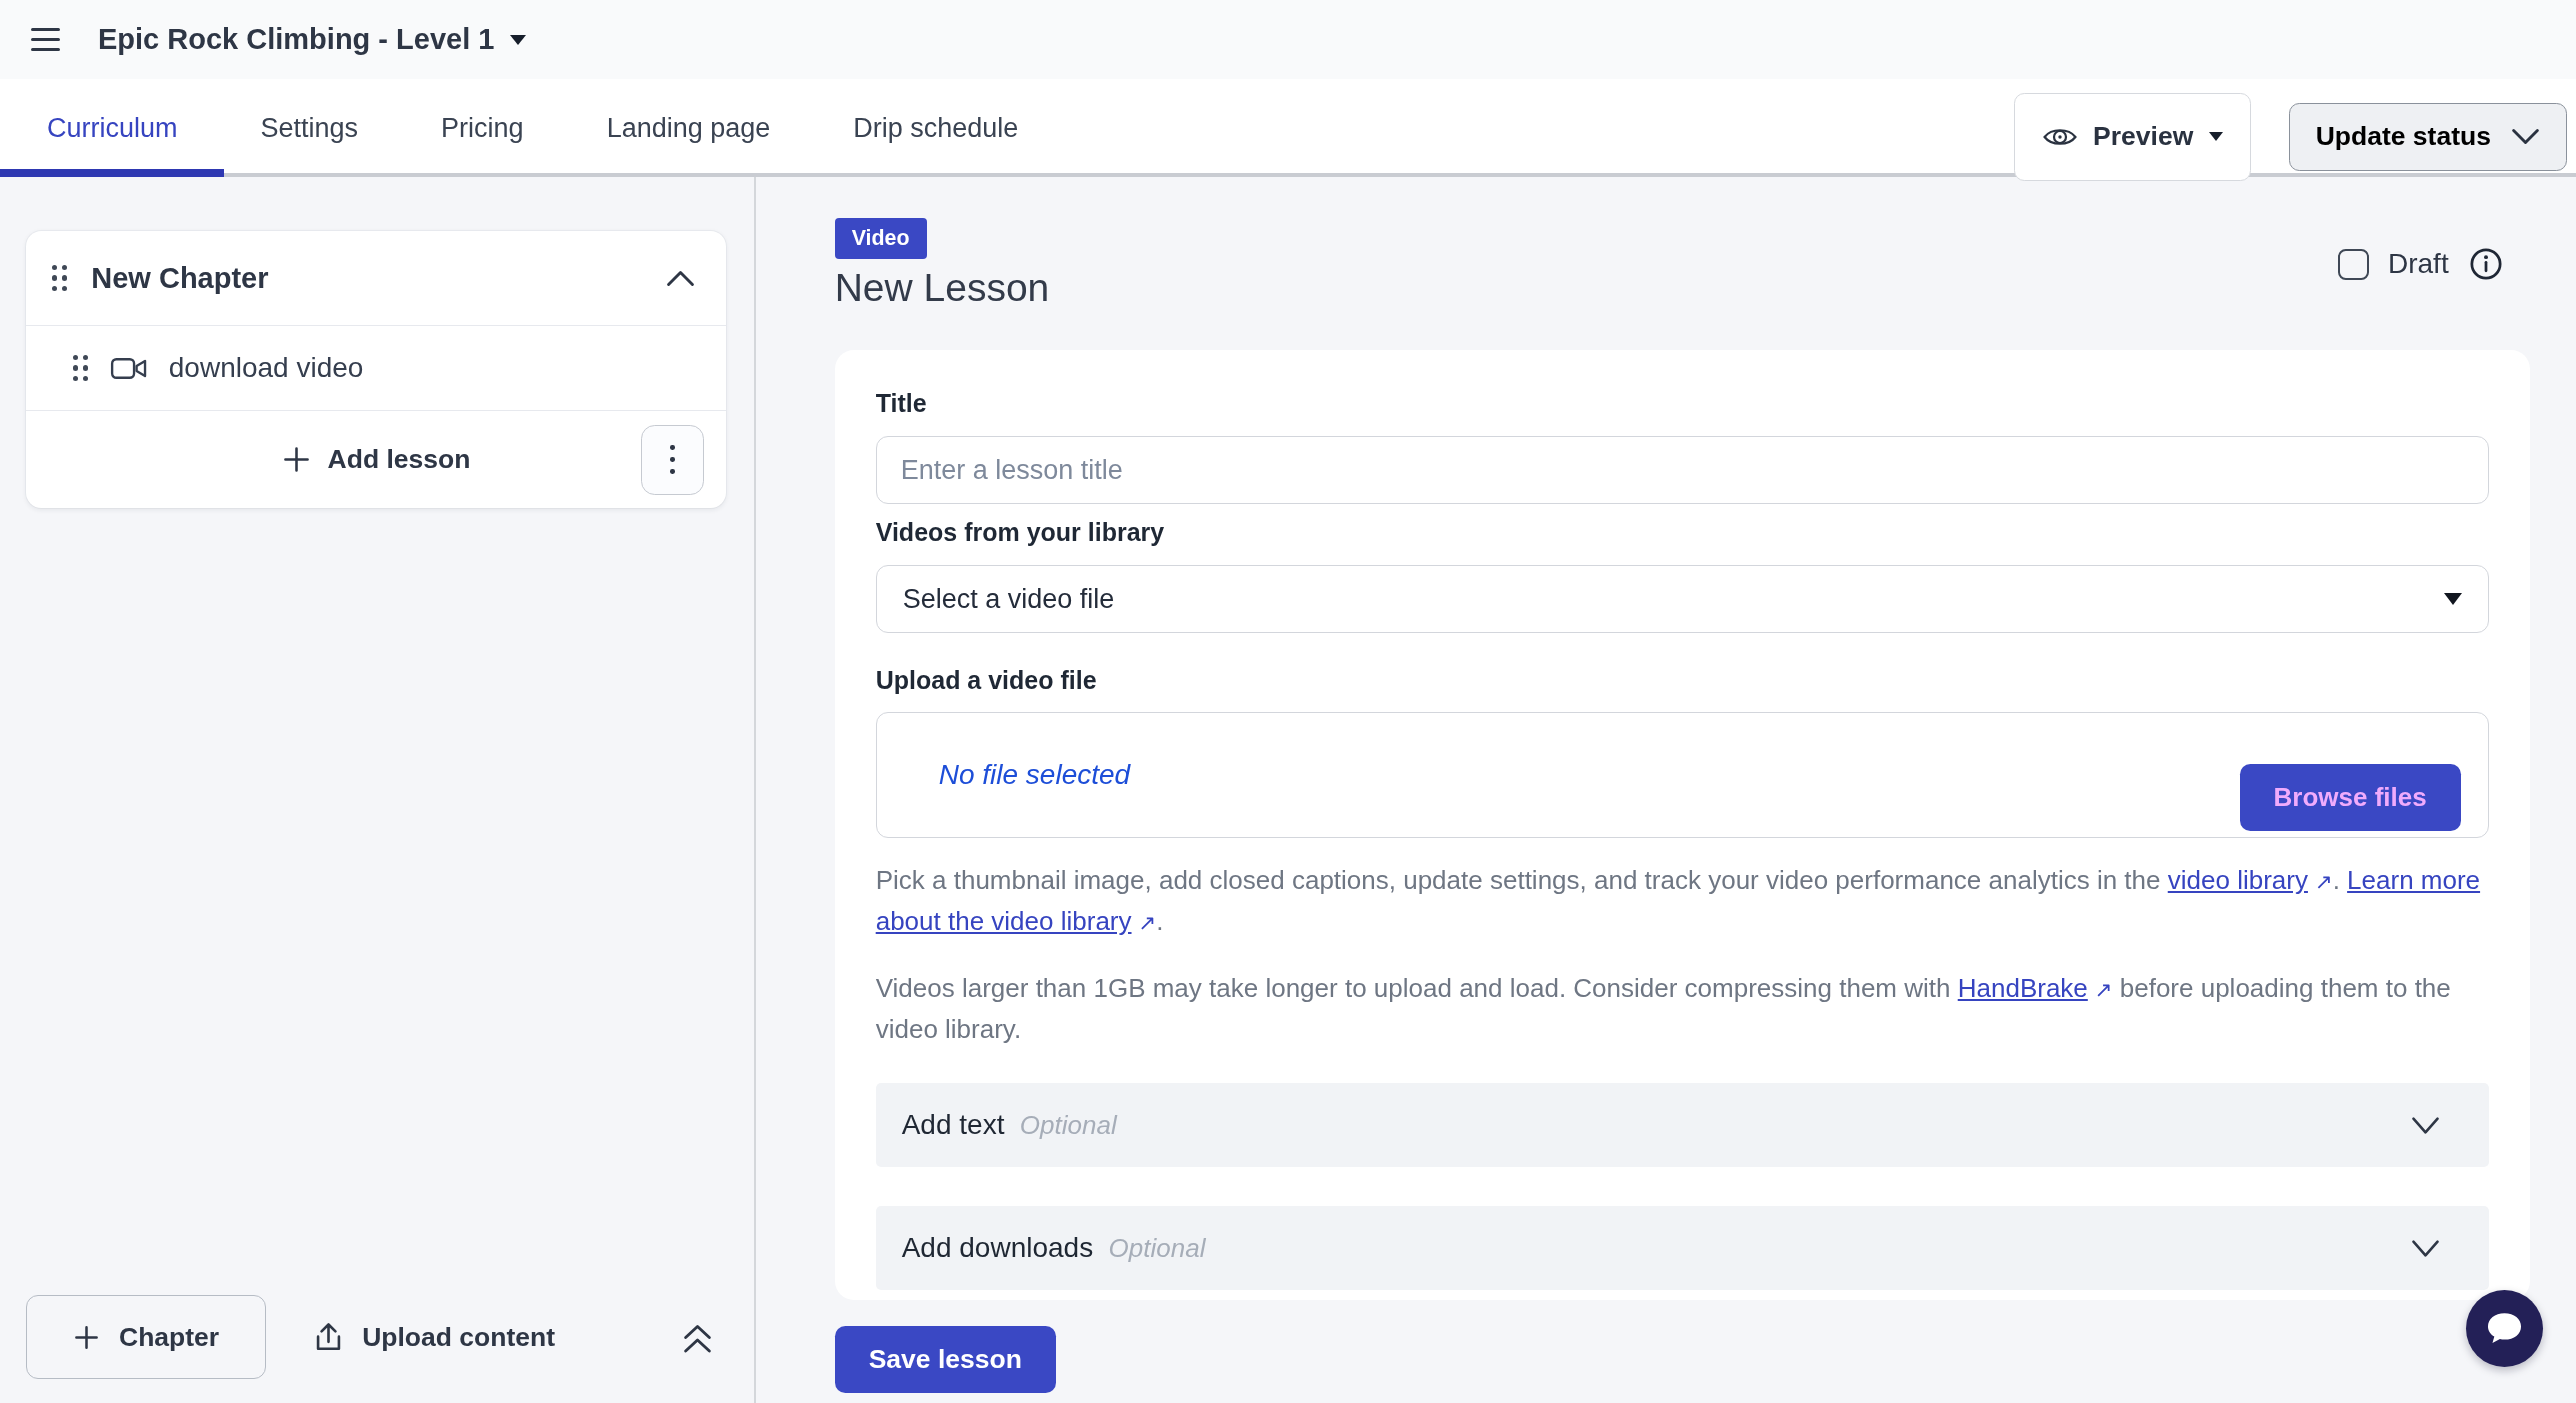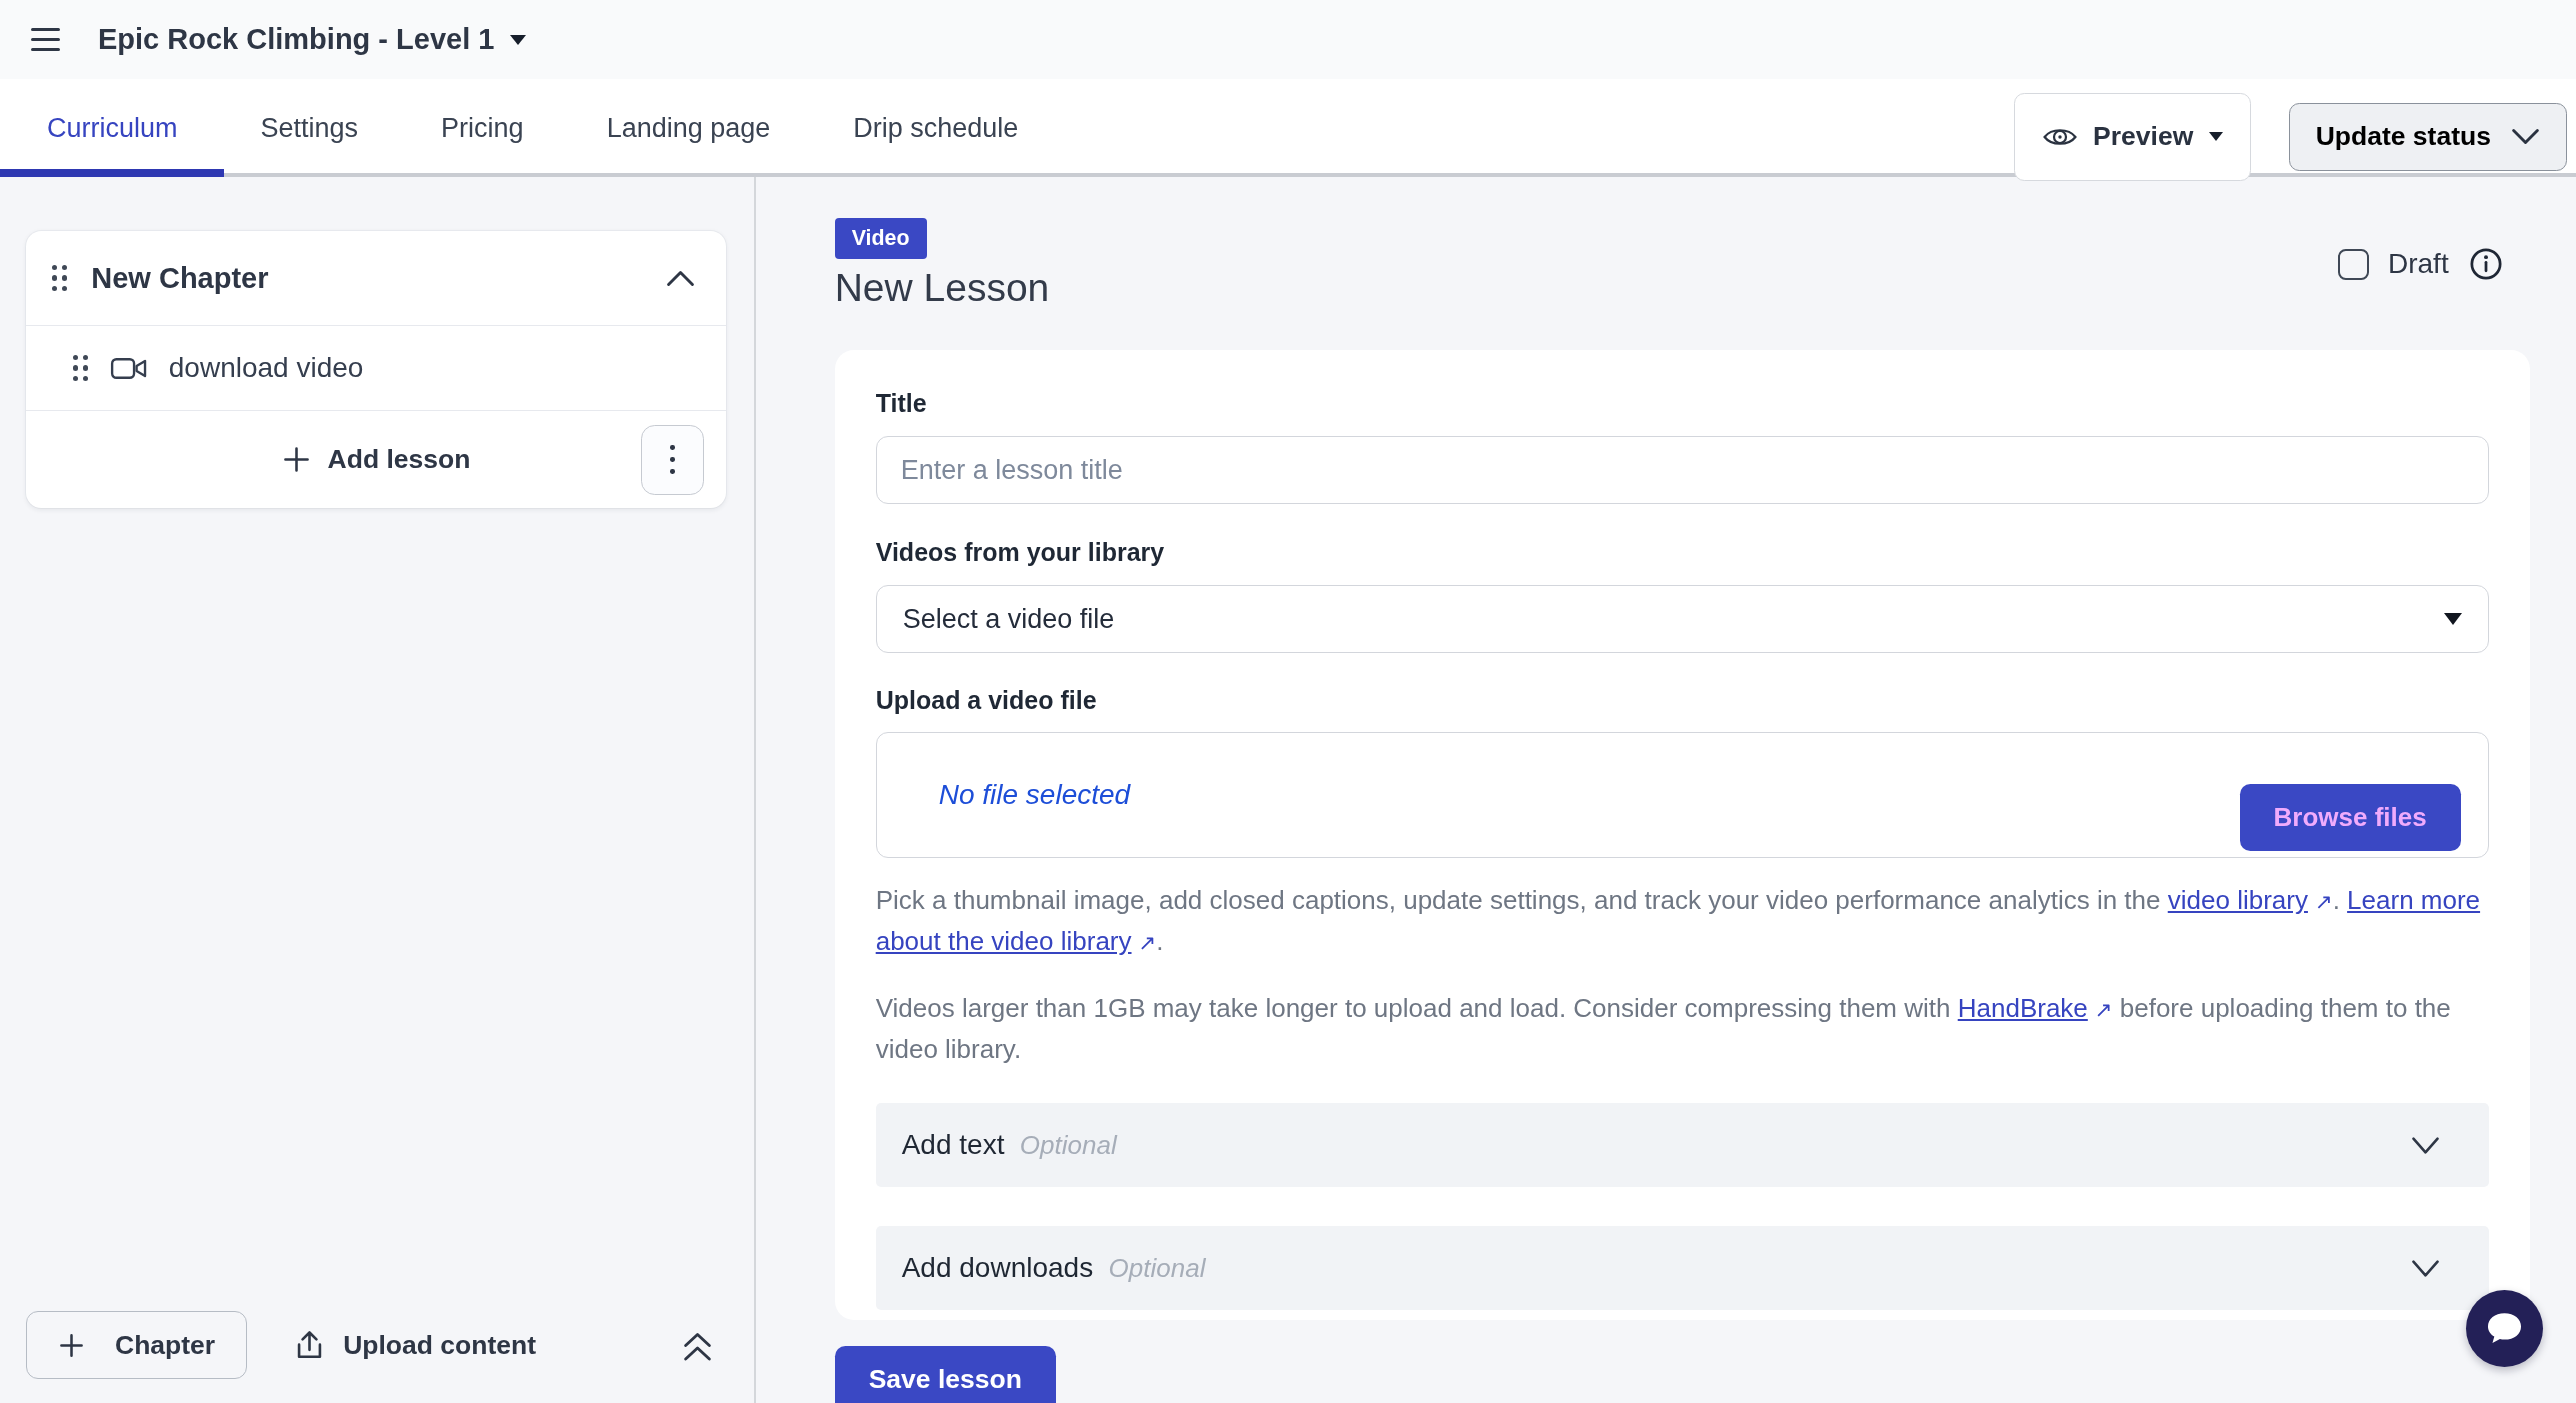--- a/index.html
+++ b/index.html
@@ -46,36 +46,36 @@
   .lesson-row .dots { margin-right:22px; }
   .lesson-title { margin-left:20.5px; font-size:28px; color:#353e4e; }
   .add-row { position:relative; height:97px; display:flex; align-items:center; justify-content:center; }
   .add-lesson-btn { display:flex; align-items:center; gap:17px; font-size:26.5px; font-weight:700; color:#2e3645; cursor:pointer; }
   .kebab-btn { position:absolute; right:22px; top:50%; transform:translateY(-50%); width:63px; height:70px; border:1.7px solid #c6cad1; border-radius:13.7px; background:#fbfcfe; display:flex; align-items:center; justify-content:center; cursor:pointer; }
   .kebab { display:flex; flex-direction:column; gap:7.7px; }
   .kebab i { width:4.3px; height:4.3px; background:#2e3645; border-radius:50%; }
 
   
   .sidebar-footer { position:absolute; left:26px; right:37px; bottom:24px; display:flex; align-items:center; }
-  .btn-chapter { display:flex; align-items:center; gap:30px; height:68px; padding:0 31px; border:1.7px solid #b6bcc5; border-radius:12px; font-size:26.5px; font-weight:700; color:#2e3645; background:transparent; cursor:pointer; }
+  .btn-chapter { display:flex; align-items:center; gap:19px; height:84px; padding:0 46px; border:1.7px solid #b6bcc5; border-radius:12px; font-size:26.5px; font-weight:700; color:#2e3645; background:transparent; cursor:pointer; }
   .btn-uploadcontent { display:flex; align-items:center; gap:17px; height:68px; padding:0 22px; margin-left:24px; font-size:26.5px; font-weight:700; color:#2e3645; background:transparent; border:none; cursor:pointer; }
   .collapse-all { margin-left:auto; cursor:pointer; display:flex; }
 
   
   .lesson-header { width:1695px; margin:41px 0 0 79px; display:flex; justify-content:space-between; align-items:flex-start; }
   .type-badge { display:inline-block; background:#3a48c4; color:#fff; font-size:21.4px; font-weight:700; padding:7.7px 17px 8.6px; border-radius:4px; }
   .lesson-h1 { margin:6.8px 0 0; font-size:39px; font-weight:400; color:#333b4a; }
   .draft-group { display:flex; align-items:center; gap:19px; margin-top:28px; padding-right:26px; }
   .checkbox { width:31px; height:31px; border:2.6px solid #3f4856; border-radius:7.7px; background:transparent; cursor:pointer; }
   .draft-label { font-size:28px; color:#2e3645; }
 
   
   .card { width:1695px; margin:40px 0 0 79px; background:#fff; border-radius:19px; padding:39px 41px 10.3px; }
   .field-label { font-size:25px; font-weight:700; color:#1f2835; margin-bottom:18px; }
-  .group { margin-bottom:34px; }
+  .group { margin-bottom:14px; }
   .text-input { width:100%; height:68px; border:1.7px solid #d3d6dc; border-radius:12px; font-size:27px; color:#242c3a; padding:0 24px; background:#fff; font-family:inherit; outline:none; }
   .text-input::placeholder { color:#7e899b; }
   .selectbox { height:68px; border:1.7px solid #d3d6dc; border-radius:12px; display:flex; align-items:center; justify-content:space-between; padding:0 26px; font-size:27px; color:#242c3a; background:#fff; cursor:pointer; }
   .select-caret { width:0; height:0; border-left:9.4px solid transparent; border-right:9.4px solid transparent; border-top:12px solid #11161f; }
   .uploadbox { height:126px; border:1.7px solid #d3d6dc; border-radius:12px; display:flex; align-items:center; justify-content:space-between; padding:0 27px 0 34px; background:#fff; }
   .nofile { font-style:italic; font-size:28px; color:#1d4ed8;margin-left:28px; }
   .btn-browse { height:67px; padding:0 34px; background:#3a48c4; color:#f0abfc; border:none; border-radius:10.3px; font-size:26px; font-weight:700; cursor:pointer; font-family:inherit;margin-top:44px; }
   .help { font-size:26px; line-height:39px; color:#6e7683; margin-top:23px; }
   .help + .help { margin-top:20.5px; }
   .help a { color:#3644c0; text-decoration:underline; cursor:pointer; }

